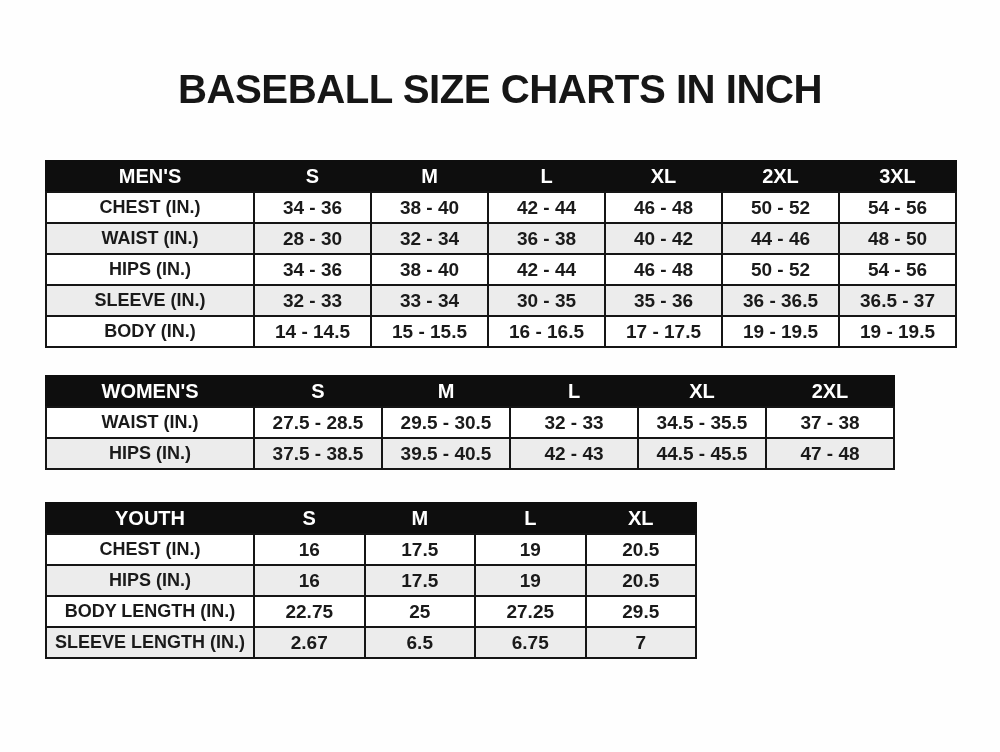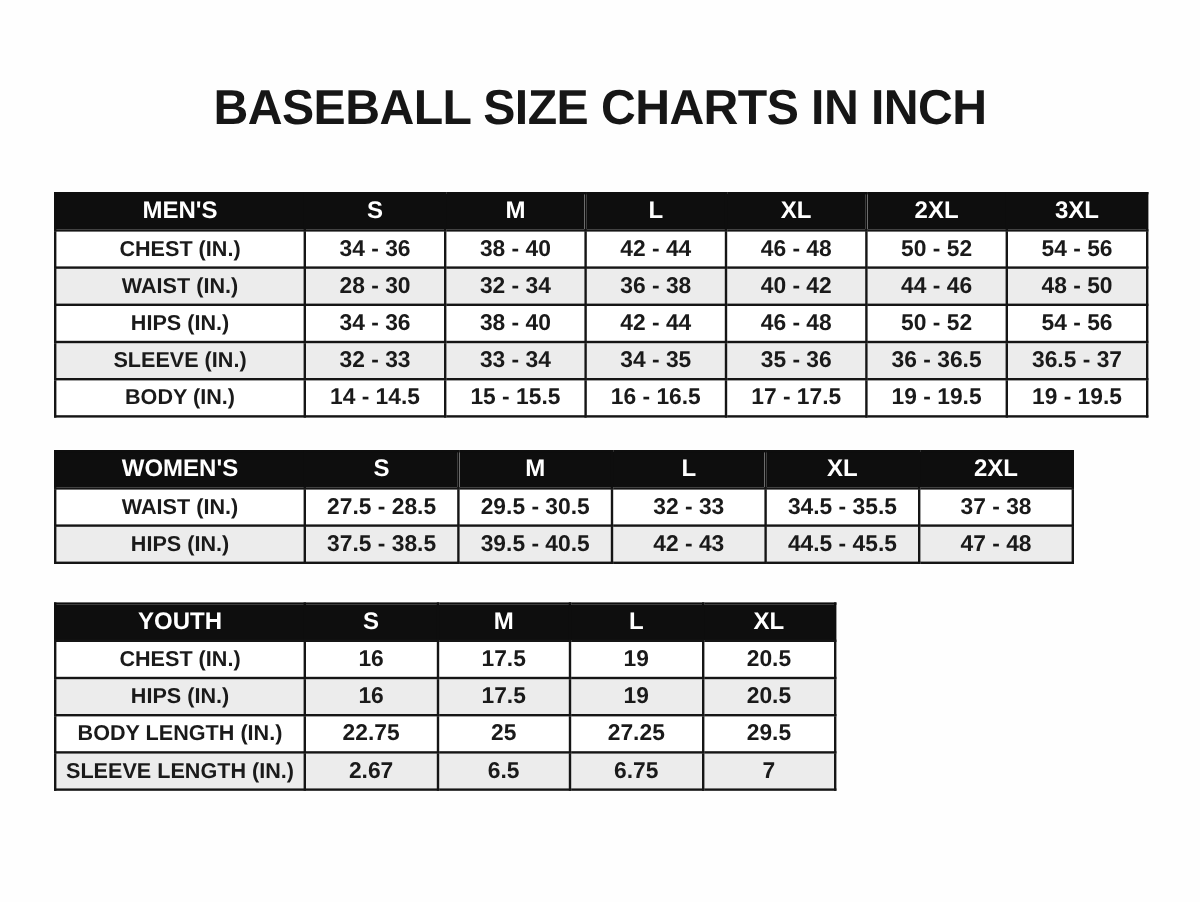--- a/index.html
+++ b/index.html
@@ -122,21 +122,21 @@
           <td>38 - 40</td>
           <td>42 - 44</td>
           <td>46 - 48</td>
           <td>50 - 52</td>
           <td>54 - 56</td>
         </tr>
         <tr>
           <td class="row-label">SLEEVE (IN.)</td>
           <td>32 - 33</td>
           <td>33 - 34</td>
-          <td>34 - 35</td>
+          <td>30 - 35</td>
           <td>35 - 36</td>
           <td>36 - 36.5</td>
           <td>36.5 - 37</td>
         </tr>
         <tr>
           <td class="row-label">BODY (IN.)</td>
           <td>14 - 14.5</td>
           <td>15 - 15.5</td>
           <td>16 - 16.5</td>
           <td>17 - 17.5</td>

